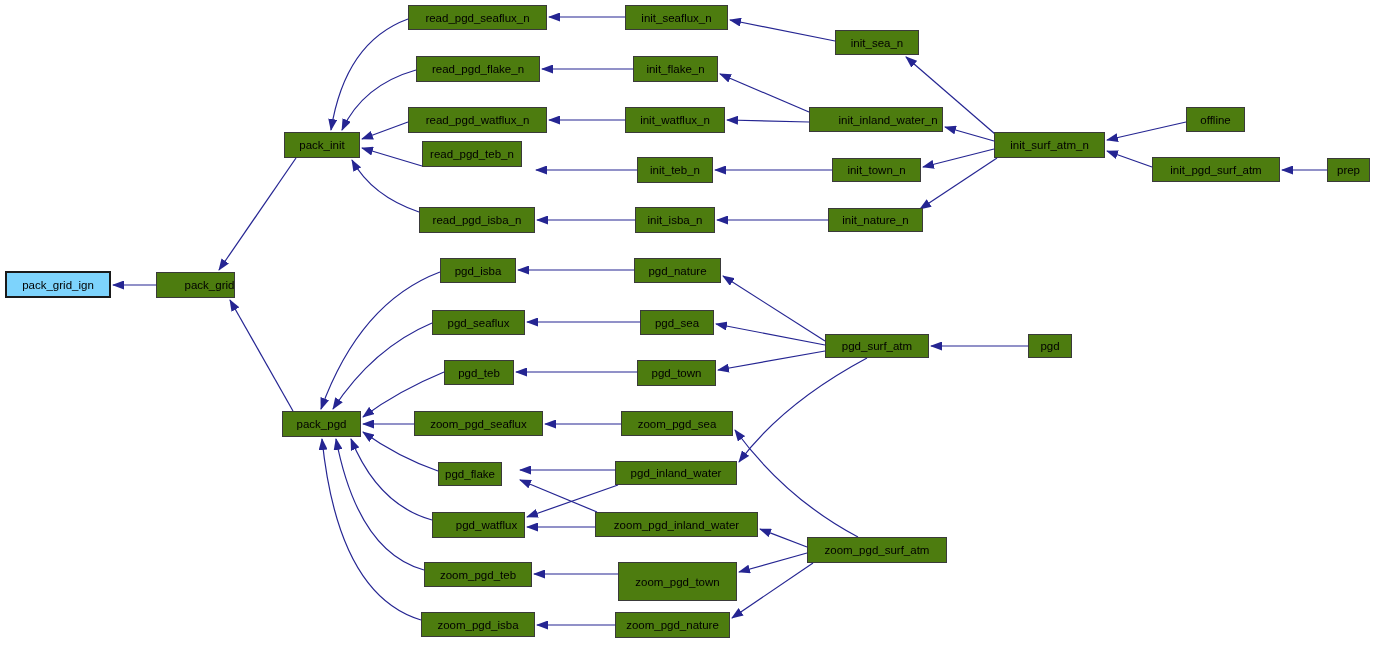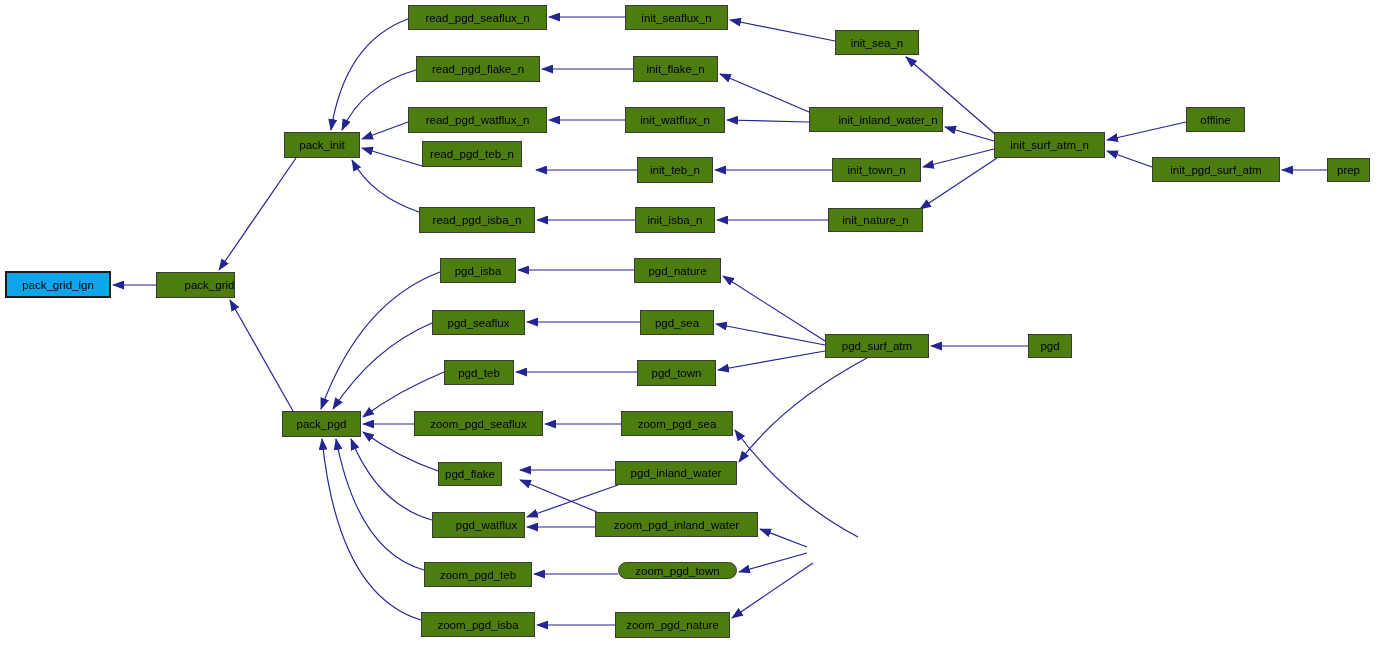--- a/index.html
+++ b/index.html
@@ -20,21 +20,21 @@
     justify-content:center;
     background:#4d7c0f;
     border:1.2px solid #3a3a3a;
     color:#000000;
     font-size:11.5px;
     white-space:nowrap;
     cursor:pointer;
     z-index:2;
   }
   .node.highlight{
-    background:#0ea5e9;
+    background:#7dd3fc;
     border:2px solid #1a1a1a;
     cursor:default;
   }
 </style>
 </head>
 <body>
 
 <div id="canvas">
   <svg id="edges" xmlns="http://www.w3.org/2000/svg" width="1379" height="645" viewBox="0 0 1379 645">
       <defs>
@@ -124,17 +124,18 @@
     <div class="node" style="left: 444px; top: 360px; width: 70px; height: 25px;">pgd_teb</div>
     <div class="node" style="left: 637px; top: 360px; width: 79px; height: 26px;">pgd_town</div>
     <div class="node" style="left: 825px; top: 334px; width: 104px; height: 24px;">pgd_surf_atm</div>
     <div class="node" style="left: 1028px; top: 334px; width: 44px; height: 24px;">pgd</div>
     <div class="node" style="left: 414px; top: 411px; width: 129px; height: 25px;">zoom_pgd_seaflux</div>
     <div class="node" style="left: 621px; top: 411px; width: 112px; height: 25px;">zoom_pgd_sea</div>
     <div class="node" style="left: 438px; top: 462px; width: 64px; height: 24px;">pgd_flake</div>
     <div class="node" style="left: 615px; top: 461px; width: 122px; height: 24px;">pgd_inland_water</div>
     <div class="node" style="left: 432px; top: 512px; width: 93px; height: 26px; padding-left: 16px;">pgd_watflux</div>
     <div class="node" style="left: 595px; top: 512px; width: 163px; height: 25px;">zoom_pgd_inland_water</div>
+    <div class="node" style="left: 807px; top: 537px; width: 140px; height: 26px;">zoom_pgd_surf_atm</div>
     <div class="node" style="left: 424px; top: 562px; width: 108px; height: 25px;">zoom_pgd_teb</div>
-    <div class="node" style="left: 618px; top: 562px; width: 119px; height: 17px; border-radius: 11px;">zoom_pgd_town</div>
+    <div class="node" style="left: 618px; top: 562px; width: 119px; height: 39px;">zoom_pgd_town</div>
     <div class="node" style="left: 421px; top: 612px; width: 114px; height: 25px;">zoom_pgd_isba</div>
     <div class="node" style="left: 615px; top: 612px; width: 115px; height: 26px;">zoom_pgd_nature</div>
   </div>
 
 </body></html>

